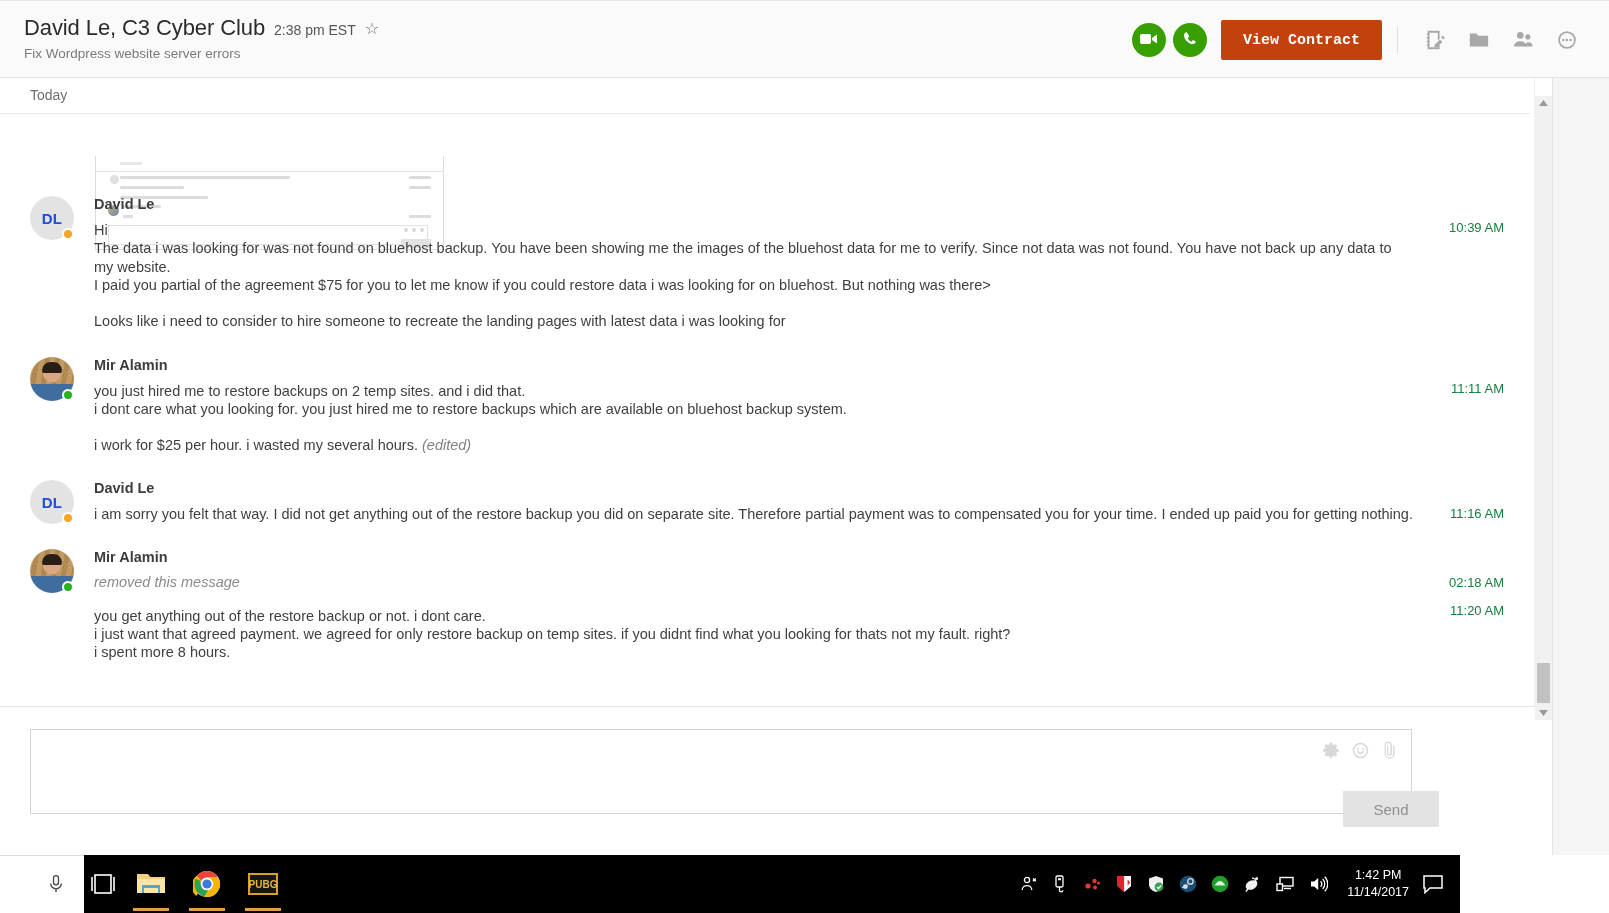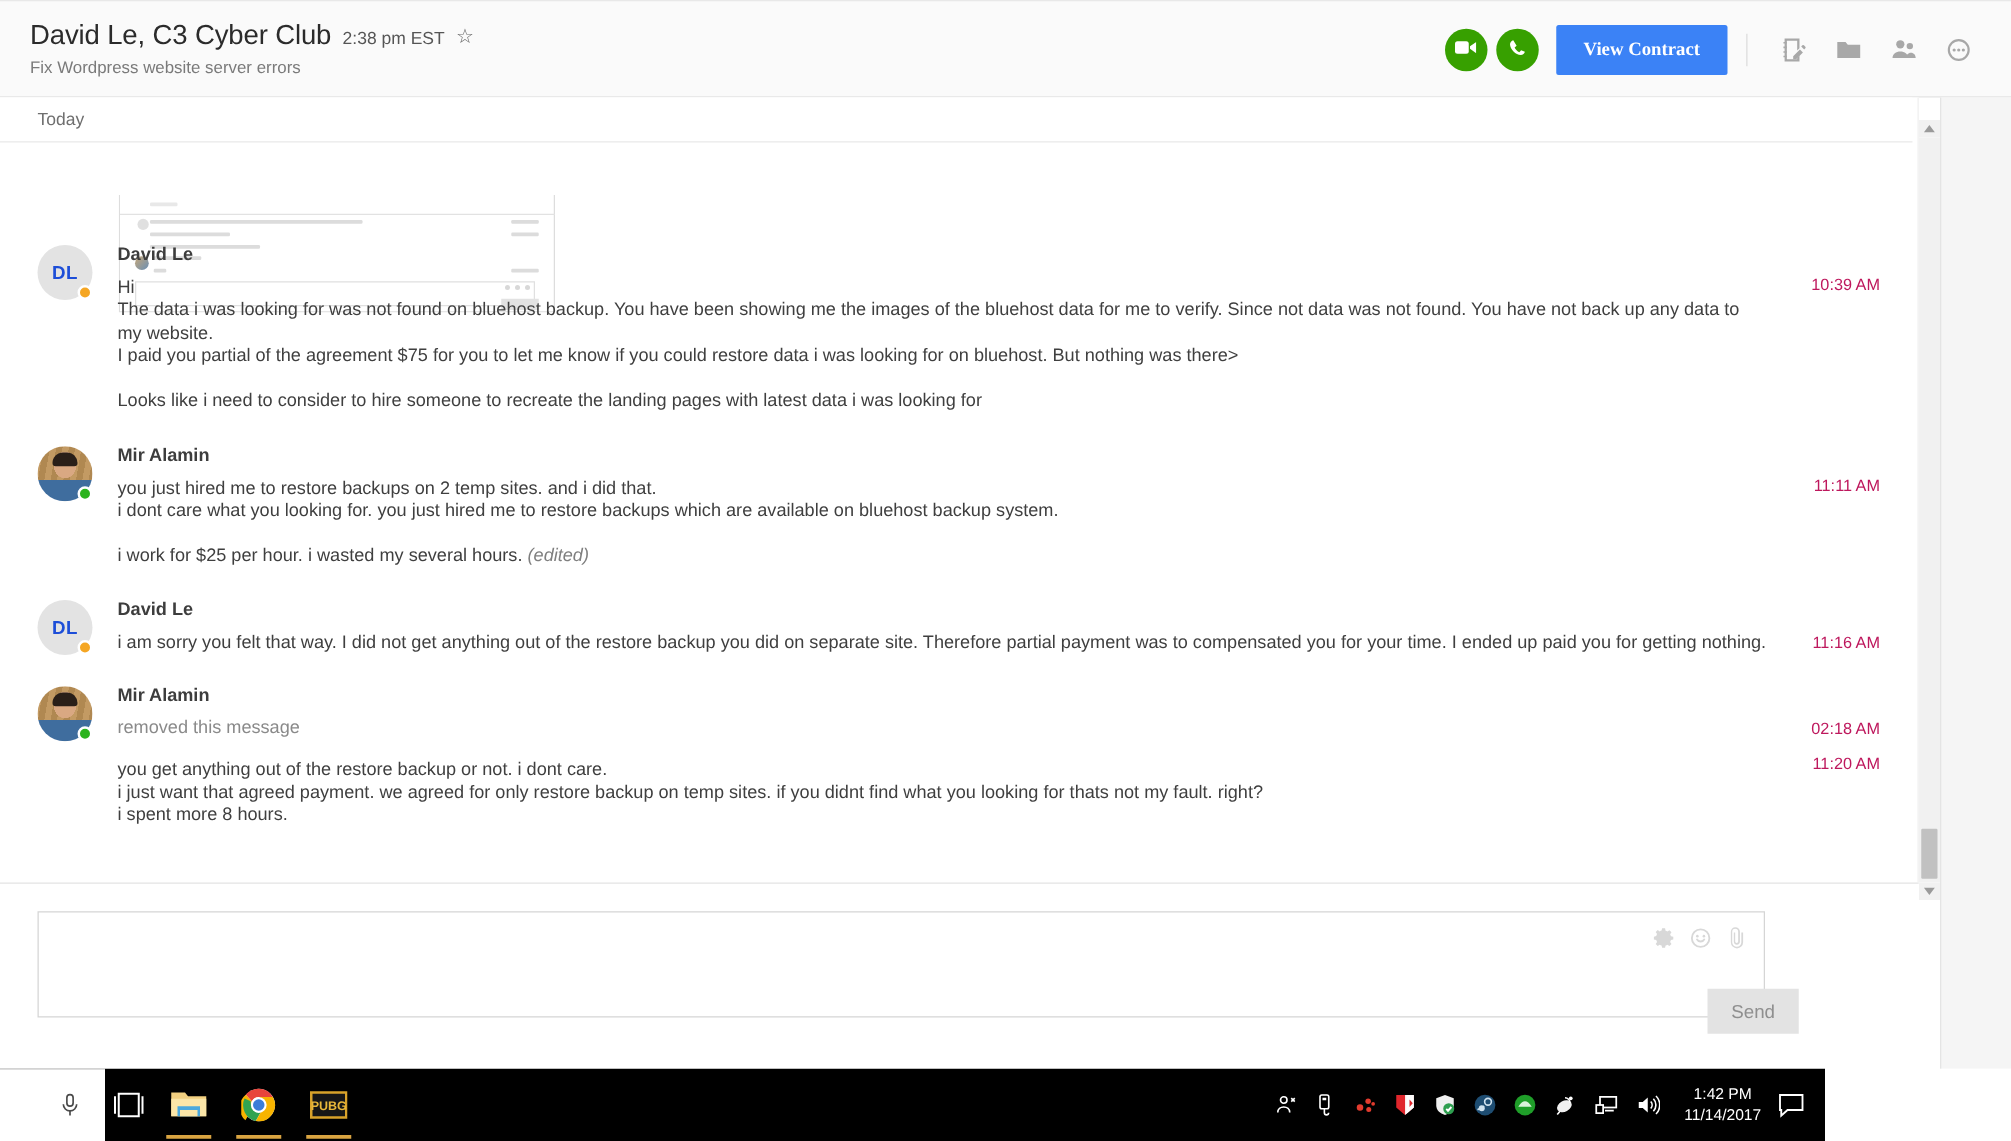--- a/index.html
+++ b/index.html
@@ -87,30 +87,30 @@
     background: #37a000;
     display: flex;
     align-items: center;
     justify-content: center;
     margin-right: 7px;
     cursor: pointer;
     flex: none;
   }
   .btn-contract {
     height: 40px;
-    background: #3b82f6;
+    background: #c2410c;
     color: #ffffff;
     font-size: 15px;
     font-weight: bold;
     border: none;
     border-radius: 2px;
     padding: 0 22px;
     margin-left: 7px;
     cursor: pointer;
-    font-family: Liberation Serif, serif;
+    font-family: Liberation Mono, monospace;
   }
   .hdr-divider {
     width: 1px; height: 26px;
     background: #dcdcdc;
     margin: 0 15px;
   }
   .hdr-ico {
     width: 22px; height: 22px;
     margin: 0 11px;
     fill: #a8a8a8;
@@ -221,26 +221,26 @@
     margin-bottom: 9px;
   }
   .msg-body {
     font-size: 14.5px;
     color: #3f3f3f;
     line-height: 1.27;
   }
   .msg-line { white-space: pre-wrap; }
   .msg-para { margin-top: 17px; }
   .edited { color: #7f7f7f; font-style: italic; }
-  .removed { color: #8a8a8a; font-size: 14.5px; }
+  .removed { font-style: italic; color: #8a8a8a; font-size: 14.5px; }
   .msg-time {
     position: absolute;
     right: 30px;
     font-size: 13px;
-    color: #be185d;
+    color: #15803d;
     white-space: nowrap;
   }
 
   
   .scroll-track {
     position: absolute;
     right: 57px; top: 110px;
     width: 17px; height: 596px;
     background: #f1f1f1;
   }
@@ -291,21 +291,21 @@
     position: absolute;
     right: 12px; top: 11px;
     display: flex;
     gap: 10px;
     align-items: center;
   }
   .tool-ico { width: 19px; height: 19px; fill: #d8d8d8; cursor: pointer; }
   .btn-send {
     position: absolute;
     right: 96px; top: 84px;
-    width: 73px; height: 36px;
+    width: 96px; height: 36px;
     background: #e3e3e3;
     color: #8f8f8f;
     font-size: 15px;
     border: none;
     cursor: default;
     font-family: "Liberation Sans", sans-serif;
   }
   .right-gutter {
     position: absolute;
     right: 0; top: 78px;

